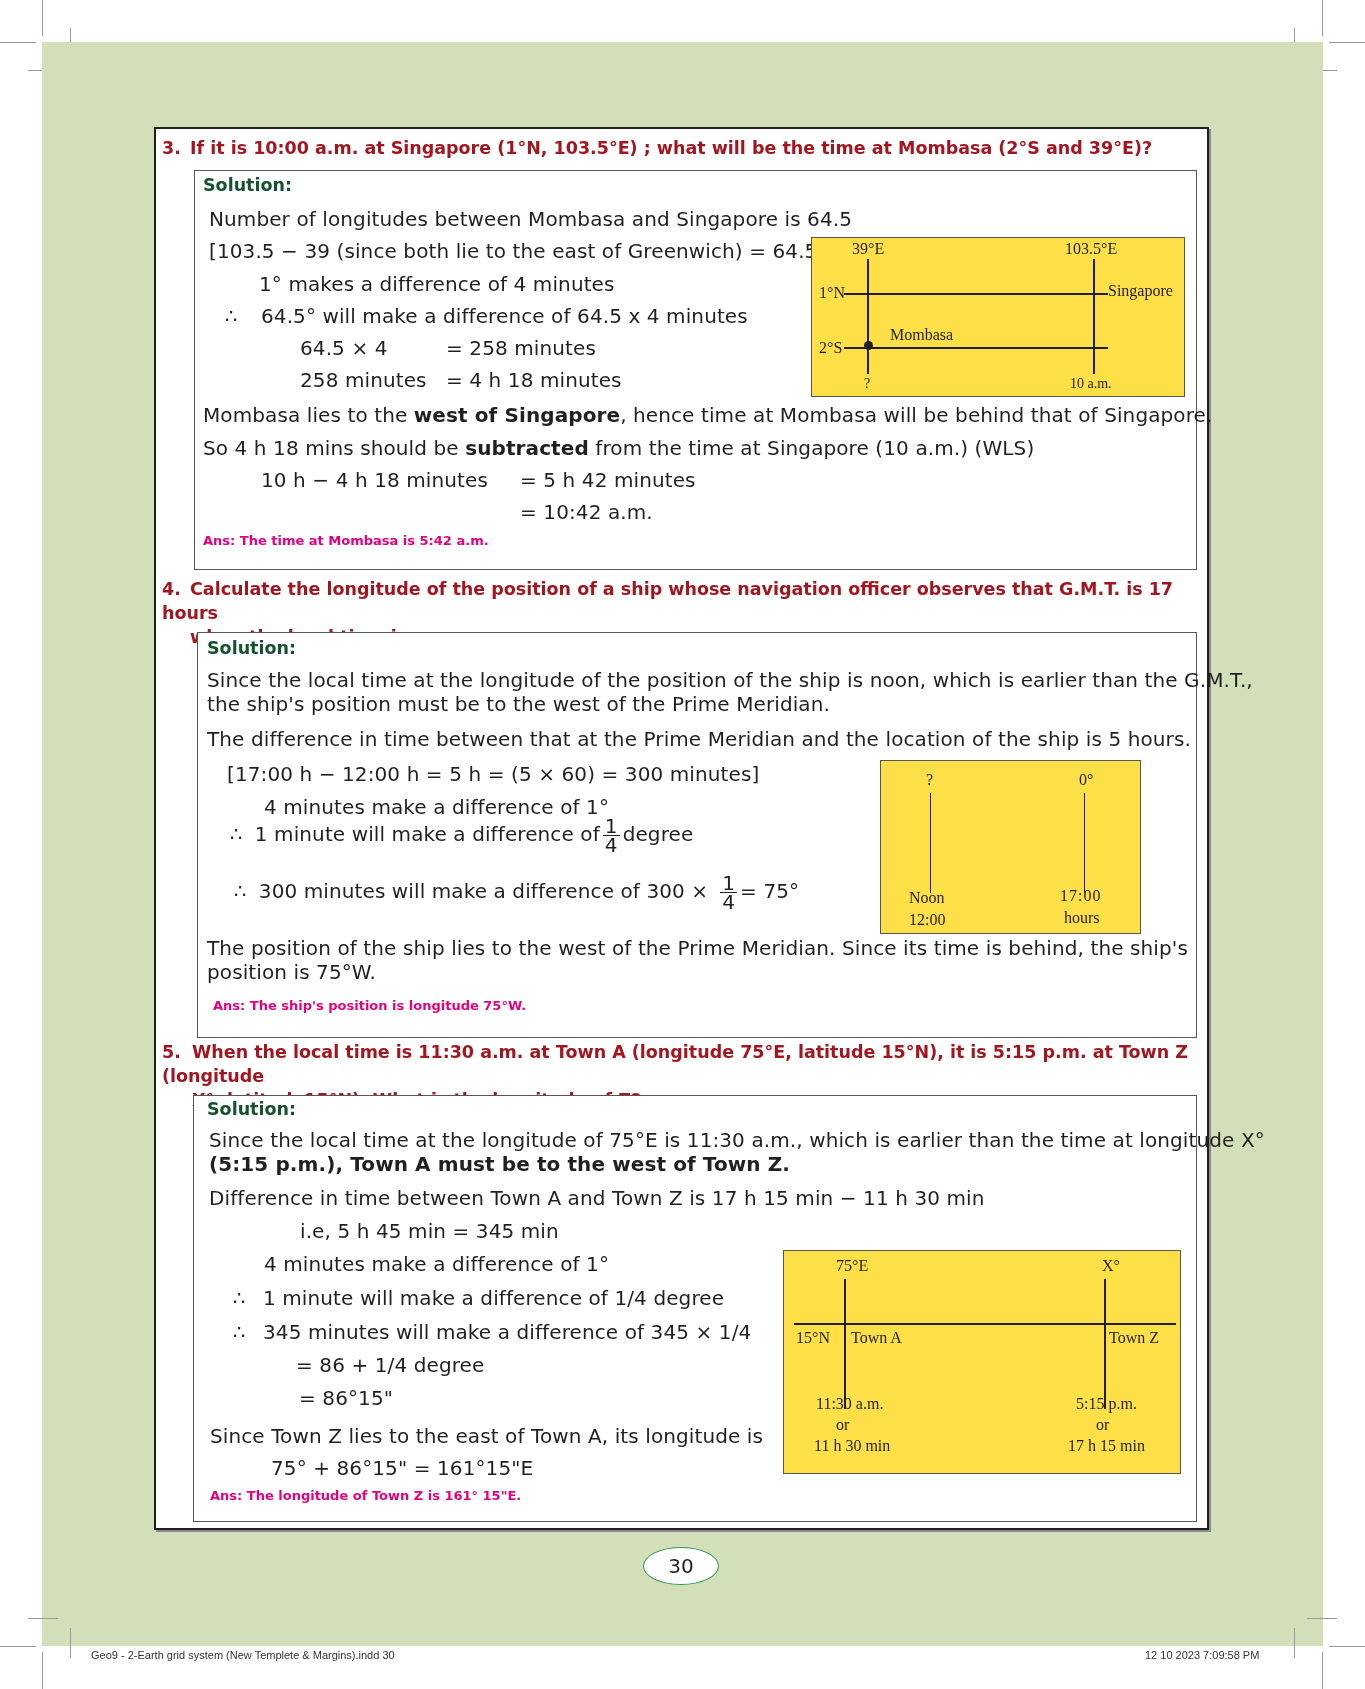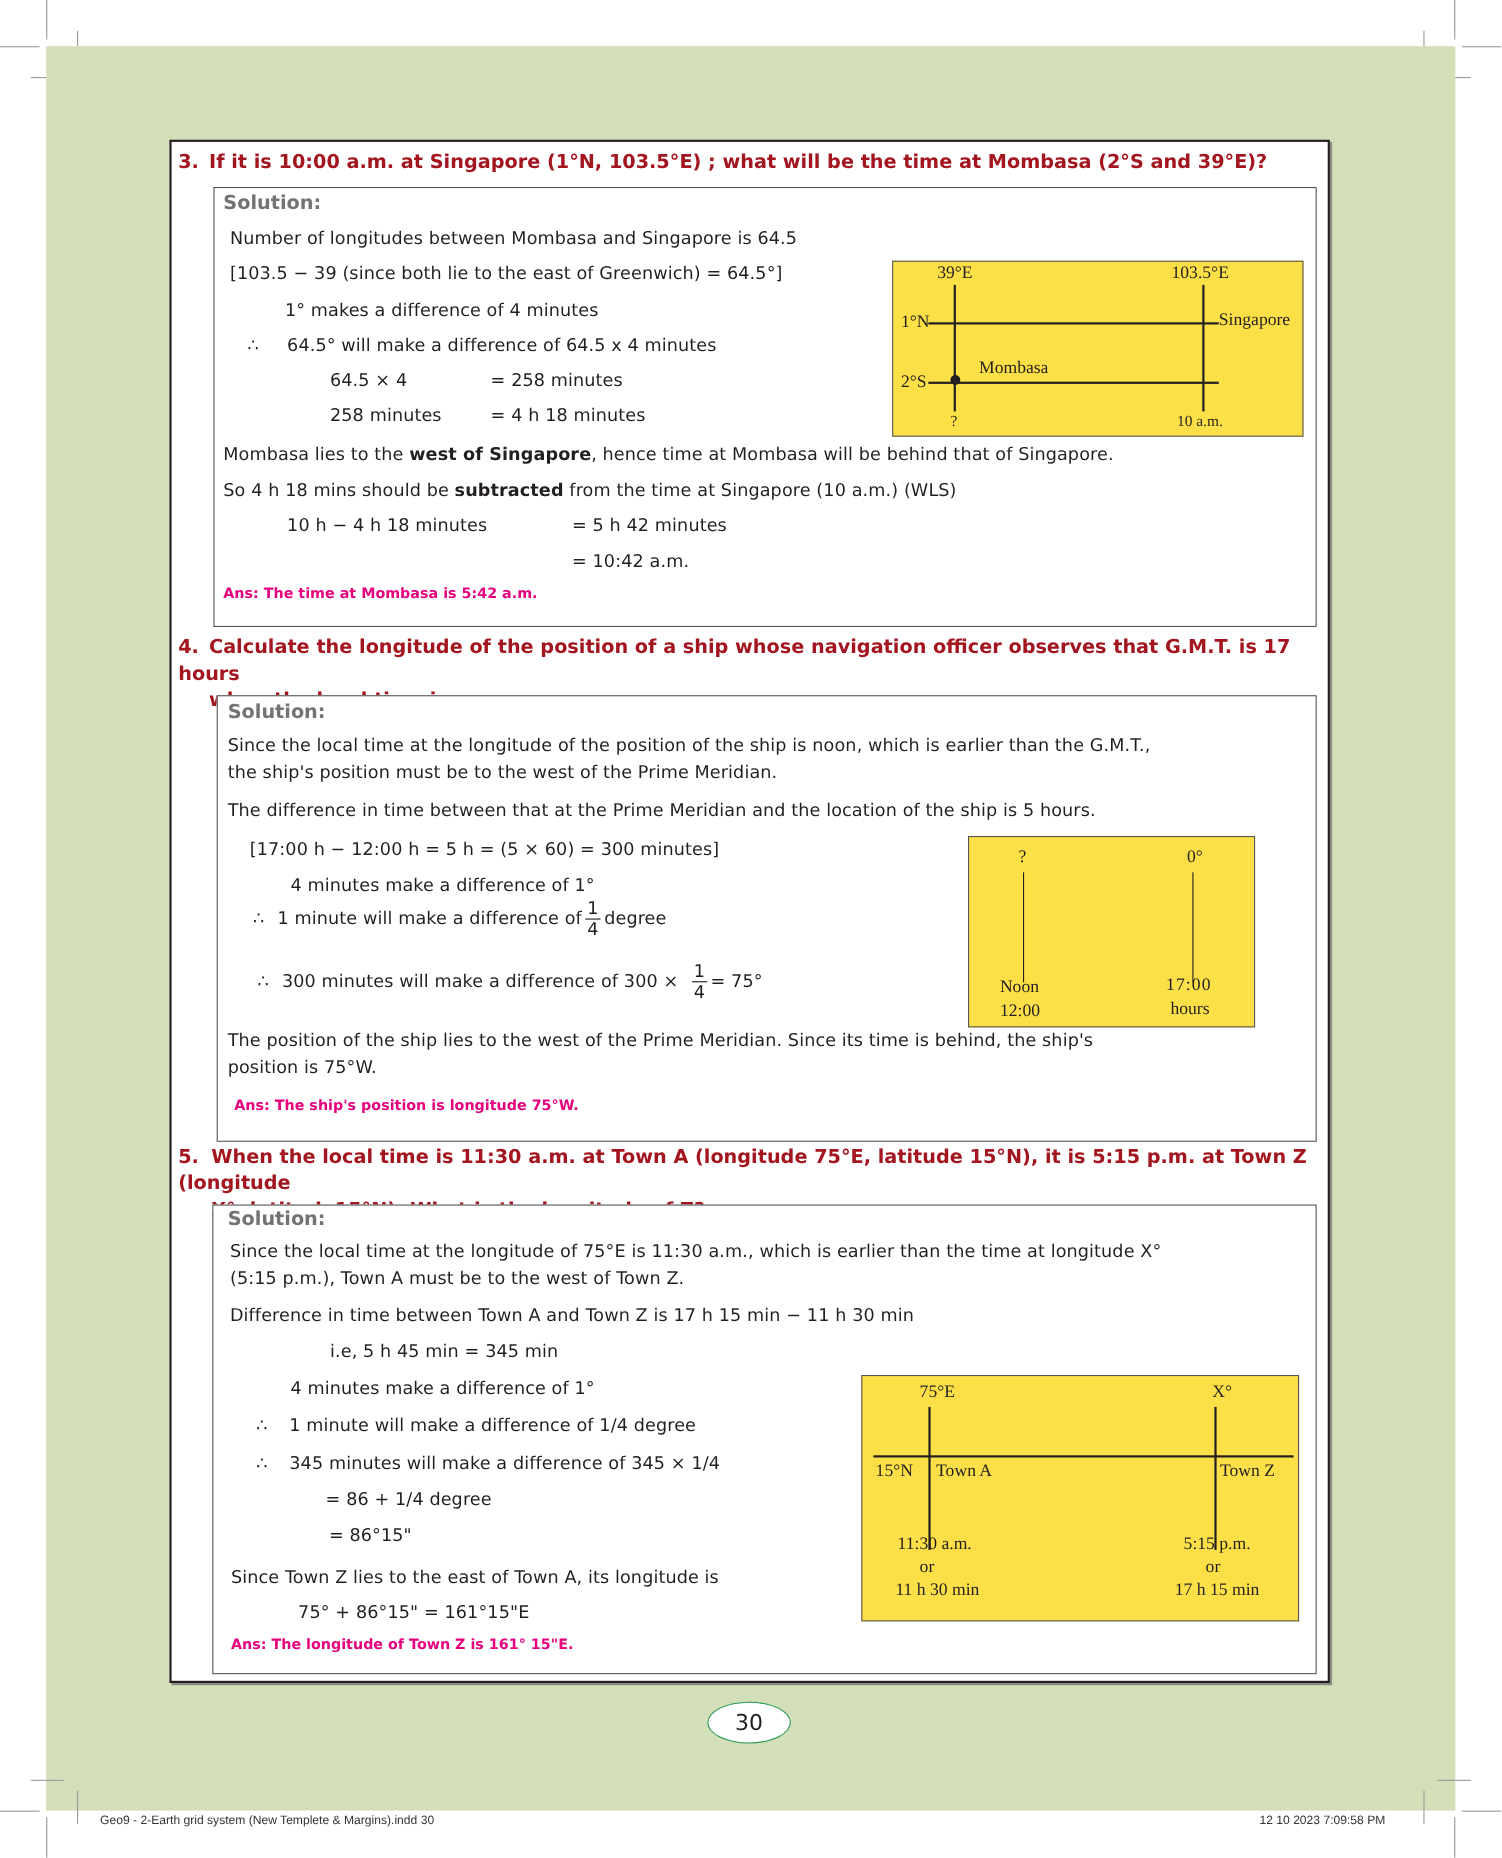--- a/index.html
+++ b/index.html
@@ -15,24 +15,24 @@
     position: absolute; left: 154px; top: 127px; width: 1055px; height: 1403px;
     background: #ffffff; border: 2px solid #231f20;
     box-shadow: 2px 2px 0 #8a8a8a;
   }
 
   .q { position: absolute; font-weight: bold; color: #a3161f; font-size: 17.5px; line-height: 24px; }
   .q .num { display: inline-block; width: 28px; }
   .q .cont { padding-left: 28px; display: block; }
 
   .sol-box { position: absolute; border: 1.5px solid #555; background: #fff; }
-  .sol-title { position: absolute; font-weight: bold; color: #737373; font-size: 17.5px; }
+  .sol-title { position: absolute; font-weight: bold; color: #14532d; font-size: 17.5px; }
   .ans { position: absolute; font-weight: bold; color: #e6007e; font-size: 13px; }
 
-  .t { position: absolute; font-size: 16px; white-space: nowrap; color: #231f20; letter-spacing: 0.1px; }
+  .t { position: absolute; font-size: 20px; white-space: nowrap; color: #231f20; letter-spacing: 0.1px; }
   .t b { font-weight: bold; }
 
   .frac { display: inline-block; vertical-align: middle; text-align: center; line-height: 18px; margin: 0 3px; }
   .frac span { display: block; }
   .frac .nu { border-bottom: 1.2px solid #231f20; padding: 0 2px; }
 
   .diagram { position: absolute; border: 1.5px solid #555; background: #fde047; }
   .dl { position: absolute; font-family: "Liberation Serif", serif; font-size: 16px; color: #231f20; white-space: nowrap; }
   .line-h { position: absolute; height: 2px; background: #231f20; }
   .line-v { position: absolute; width: 2px; background: #231f20; }
@@ -153,21 +153,21 @@
 
 <div class="q" style="left:162px;top:1040px;width:1060px;">
   <span class="num" style="width:30px;">5.</span><span>When the local time is 11:30 a.m. at Town A (longitude 75°E, latitude 15°N), it is 5:15 p.m. at Town Z (longitude</span>
   <span class="cont" style="padding-left:30px;">X°, latitude15°N). What is the longitude of Z?</span>
 </div>
 
 <div class="sol-box" style="left:193px;top:1095px;width:1004px;height:427px;"></div>
 <div class="sol-title" style="left:207px;top:1099px;">Solution:</div>
 
 <div class="t" style="left:209px;top:1128px;">Since the local time at the longitude of 75°E is 11:30 a.m., which is earlier than the time at longitude X°</div>
-<div class="t" style="left:209px;top:1152px;">(5:15 p.m.), Town A must be to the west of Town Z.</div>
+<div class="t" style="left:209px;top:1152px;font-weight:bold;">(5:15 p.m.), Town A must be to the west of Town Z.</div>
 <div class="t" style="left:209px;top:1186px;">Difference in time between Town A and Town Z is 17 h 15 min − 11 h 30 min</div>
 <div class="t" style="left:300px;top:1219px;">i.e, 5 h 45 min  =  345 min</div>
 <div class="t" style="left:264px;top:1252px;">4 minutes make a difference of 1°</div>
 <div class="t" style="left:233px;top:1286px;">∴</div>
 <div class="t" style="left:263px;top:1286px;">1 minute will make a difference of 1/4 degree</div>
 <div class="t" style="left:233px;top:1320px;">∴</div>
 <div class="t" style="left:263px;top:1320px;">345 minutes will make a difference of 345  ×  1/4</div>
 <div class="t" style="left:296px;top:1353px;">=  86  +  1/4 degree</div>
 <div class="t" style="left:299px;top:1386px;">=   86°15"</div>
 <div class="t" style="left:210px;top:1424px;">Since Town Z lies to the east of  Town A, its longitude is</div>

